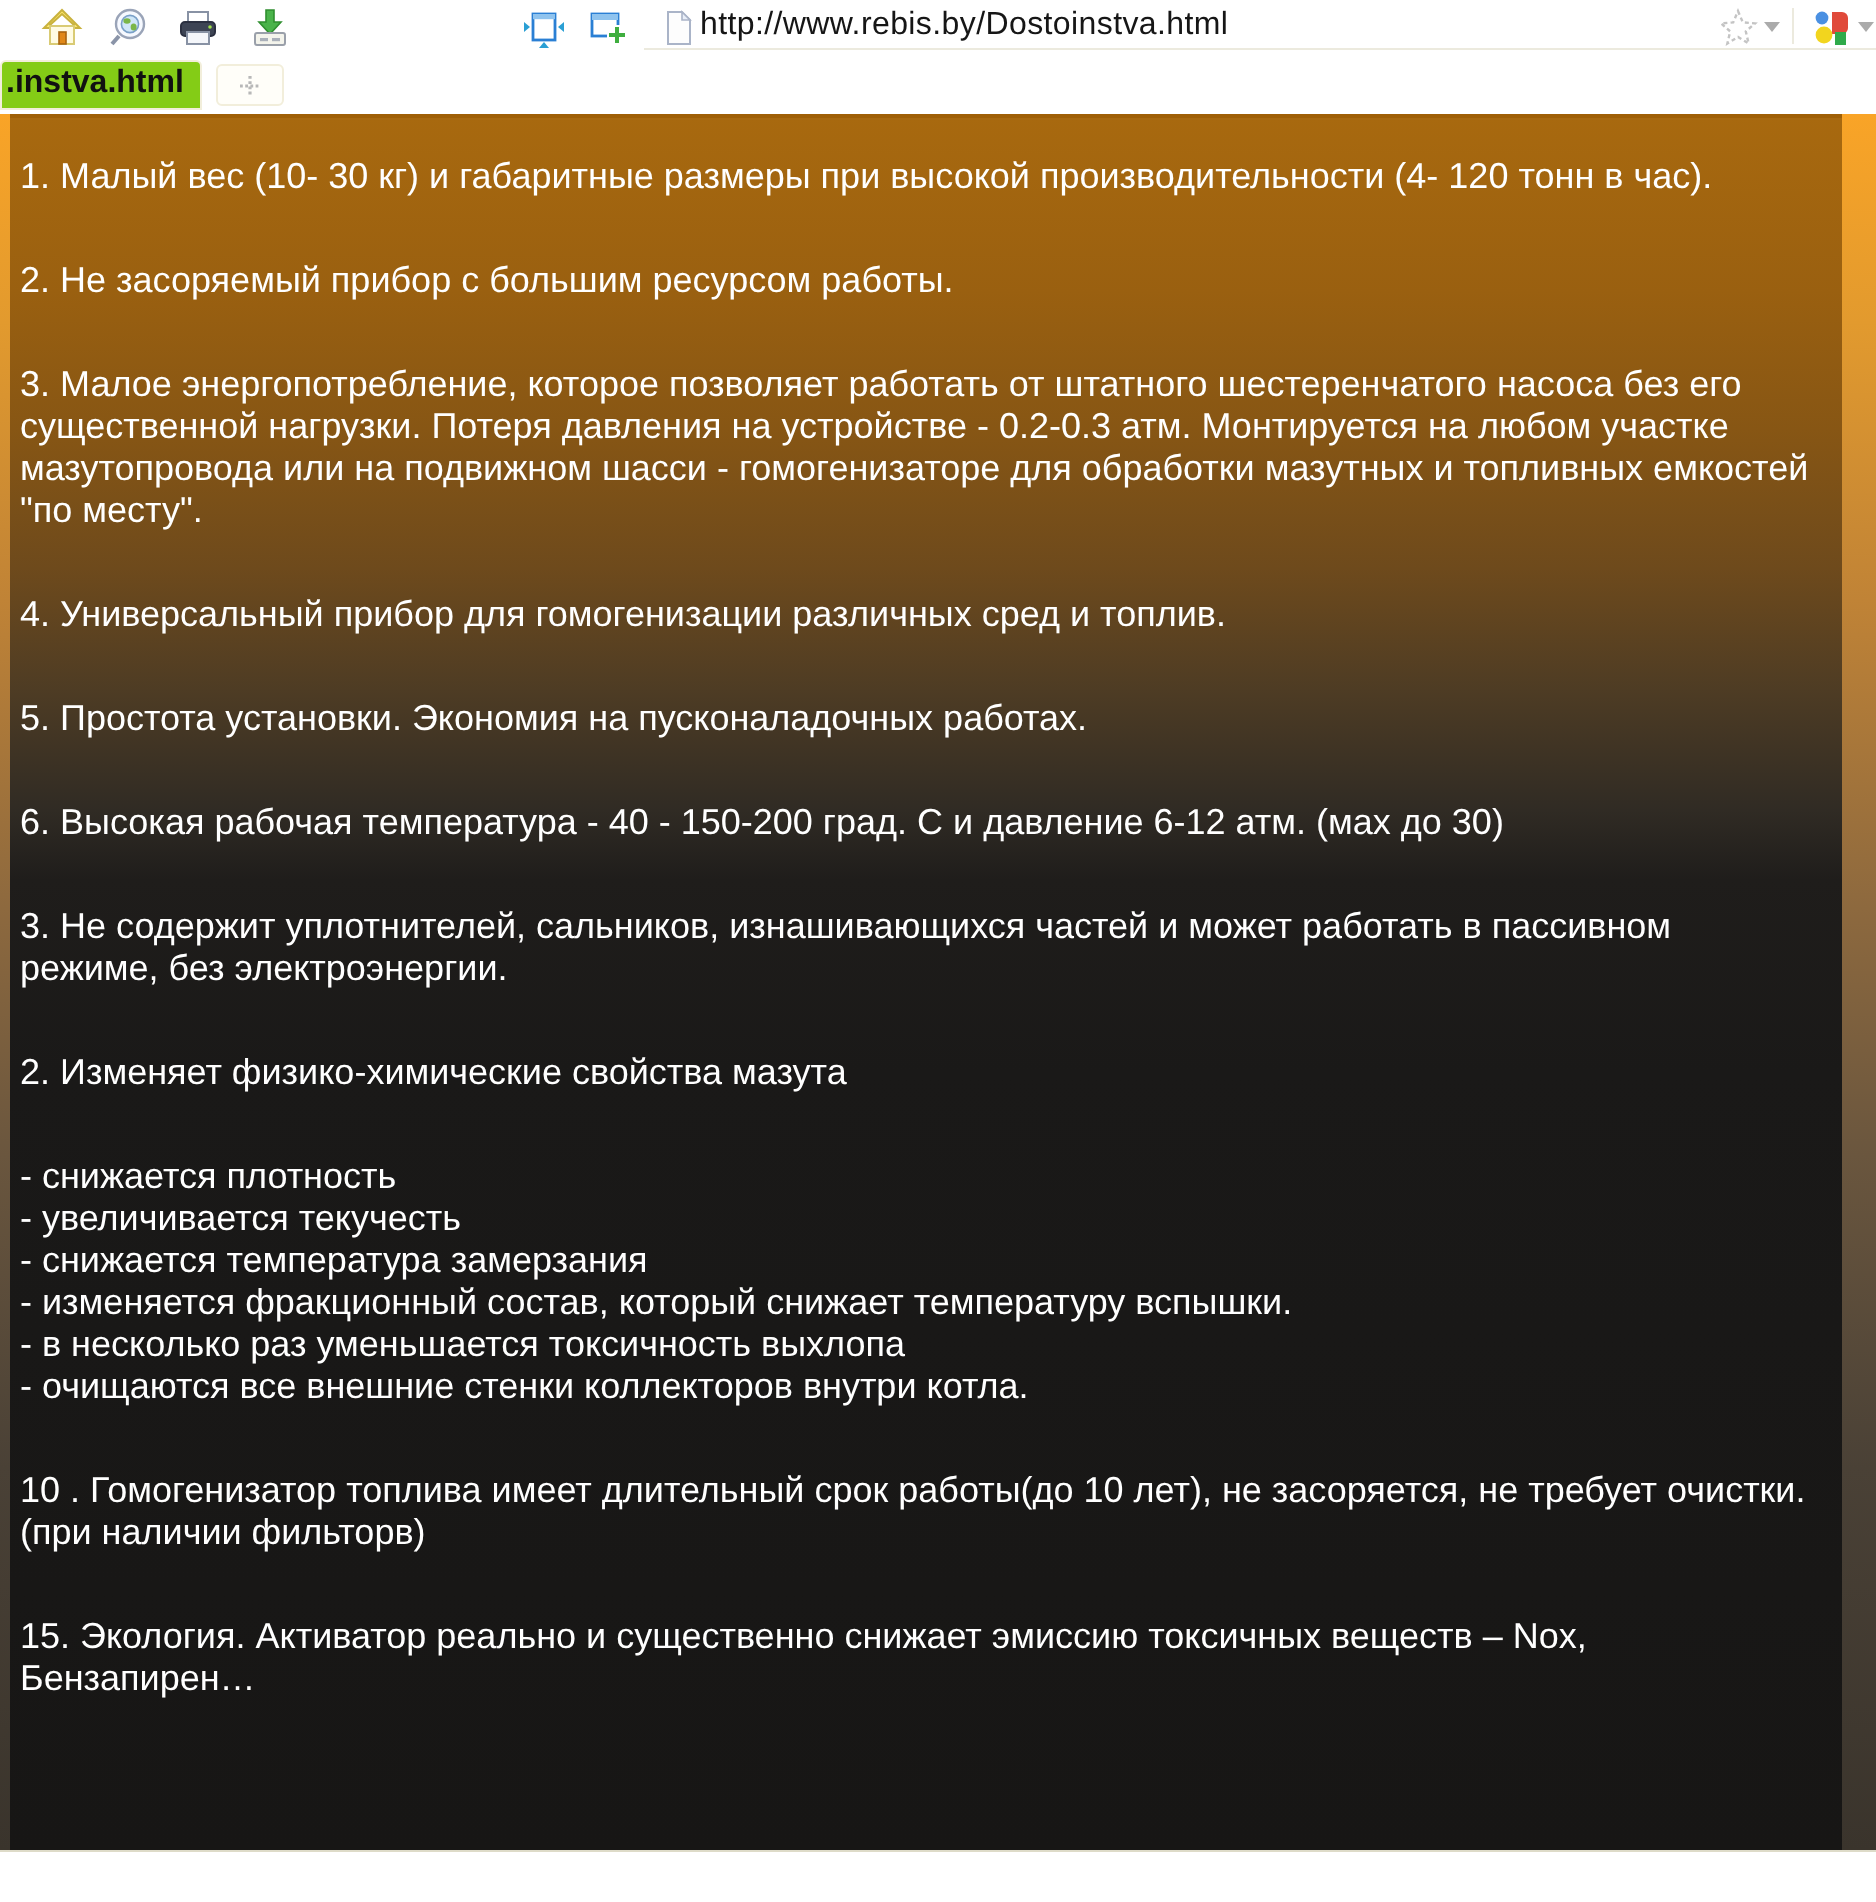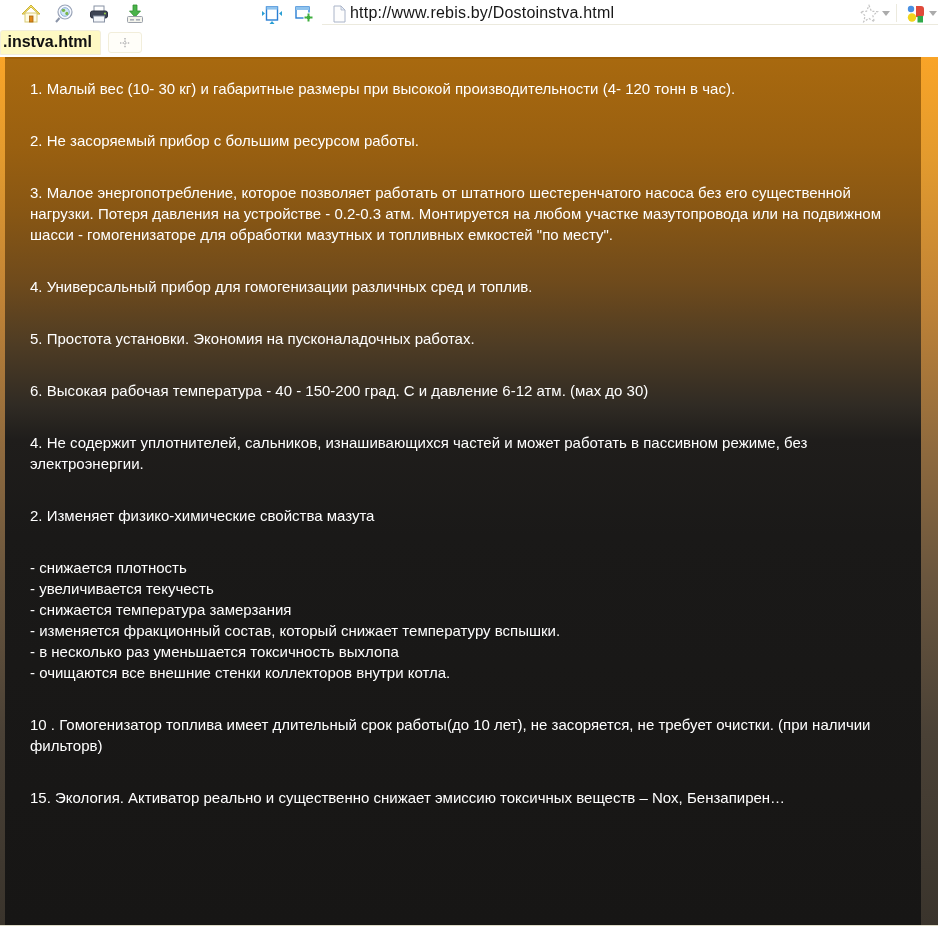--- a/index.html
+++ b/index.html
@@ -14,33 +14,33 @@
   .address-underline { position:absolute; left:310px; right:0; top:24px; height:1px; background:#ecead e0; background:#eceade; }
   .url-text { position:absolute; left:338px; top:4px; font-size:16px; color:#161616; letter-spacing:0.2px; white-space:nowrap; cursor:text; }
 
   .caret { position:absolute; top:10px; width:9px; height:7px; cursor:pointer; }
   .caret svg { display:block; }
   .vdivider { position:absolute; left:884px; top:4px; width:1px; height:18px; background:#eceade; }
   .ghost-g { position:absolute; left:926px; top:1px; font-size:21px; font-weight:bold; color:#f3eed6; cursor:pointer; }
 
   .tabbar { position:relative; height:29px; background:#ffffff; }
   .tab { position:absolute; left:0; top:2px; height:25px; padding:2px 8px 0 2px;
-         background:#fef9c3; border:1px solid #f2eedb; border-radius:3px 3px 0 0;
+         background:#84cc16; border:1px solid #f2eedb; border-radius:3px 3px 0 0;
          font-size:16px; font-weight:bold; color:#111; cursor:pointer; white-space:nowrap; }
   .newtab-btn { position:absolute; left:108px; top:4px; width:34px; height:21px;
                 background:#fffef9; border:1px solid #f2eedb; border-radius:3px;
                 display:flex; align-items:center; justify-content:center; cursor:pointer; }
 
   
   .viewport { height:868px;
     background:linear-gradient(180deg,#f9a427 0%,#e29a2e 12%,#c08336 28%,#8f6a3e 45%,#6a563e 60%,#4a4136 78%,#3a342c 100%); }
-  .content { margin:0 17px 0 5px; height:100%; padding:19px 15px 0 25px;
+  .content { margin:0 17px 0 5px; height:100%; padding:19px 15px 0 5px;
     border-top:2px solid #9f5f06;
     background:linear-gradient(180deg,#a8690f 0%,#9a6010 10%,#875614 18%,#6e4a1c 26%,#4e3c24 33%,#302b24 40%,#1f1d1b 44%,#1a1918 55%,#171615 100%);
-    color:#ffffff; font-size:15px; line-height:21px; overflow:hidden; }
+    color:#ffffff; font-size:18px; line-height:21px; overflow:hidden; }
   .content p.item { margin:0 0 31px 0; }
   .bullets { margin:13px 0 31px 0; }
   .bullet-line { margin:0; }
 
   .statusband { height:26px; background:#ffffff; border-top:1px solid #dedbc8; }
 </style>
 </head>
 <body>
 
 <div class="toolbar">
@@ -150,21 +150,21 @@
 </div>
 
 <div class="viewport">
   <div class="content">
       <p class="item">1. Малый вес (10- 30 кг) и габаритные размеры при высокой производительности (4- 120 тонн в час).</p>
       <p class="item">2. Не засоряемый прибор с большим ресурсом работы.</p>
       <p class="item">3. Малое энергопотребление, которое позволяет работать от штатного шестеренчатого насоса без его существенной нагрузки. Потеря давления на устройстве - 0.2-0.3 атм. Монтируется на любом участке мазутопровода или на подвижном шасси - гомогенизаторе для обработки мазутных и топливных емкостей "по месту".</p>
       <p class="item">4. Универсальный прибор для гомогенизации различных сред и топлив.</p>
       <p class="item">5. Простота установки. Экономия на пусконаладочных работах.</p>
       <p class="item">6. Высокая рабочая температура - 40 - 150-200 град. С и давление 6-12 атм. (мах до 30)</p>
-      <p class="item">4. Не содержит уплотнителей, сальников, изнашивающихся частей и может работать в пассивном режиме, без электроэнергии.</p>
+      <p class="item">3. Не содержит уплотнителей, сальников, изнашивающихся частей и может работать в пассивном режиме, без электроэнергии.</p>
       <p class="item">2. Изменяет физико-химические свойства мазута</p>
       <div class="bullets">
         <div class="bullet-line">- снижается плотность</div>
         <div class="bullet-line">- увеличивается текучесть</div>
         <div class="bullet-line">- снижается температура замерзания</div>
         <div class="bullet-line">- изменяется фракционный состав, который снижает температуру вспышки.</div>
         <div class="bullet-line">- в несколько раз уменьшается токсичность выхлопа</div>
         <div class="bullet-line">- очищаются все внешние стенки коллекторов внутри котла.</div>
       </div>
       <p class="item">10 . Гомогенизатор топлива имеет длительный срок работы(до 10 лет), не засоряется, не требует очистки. (при наличии фильторв)</p>

